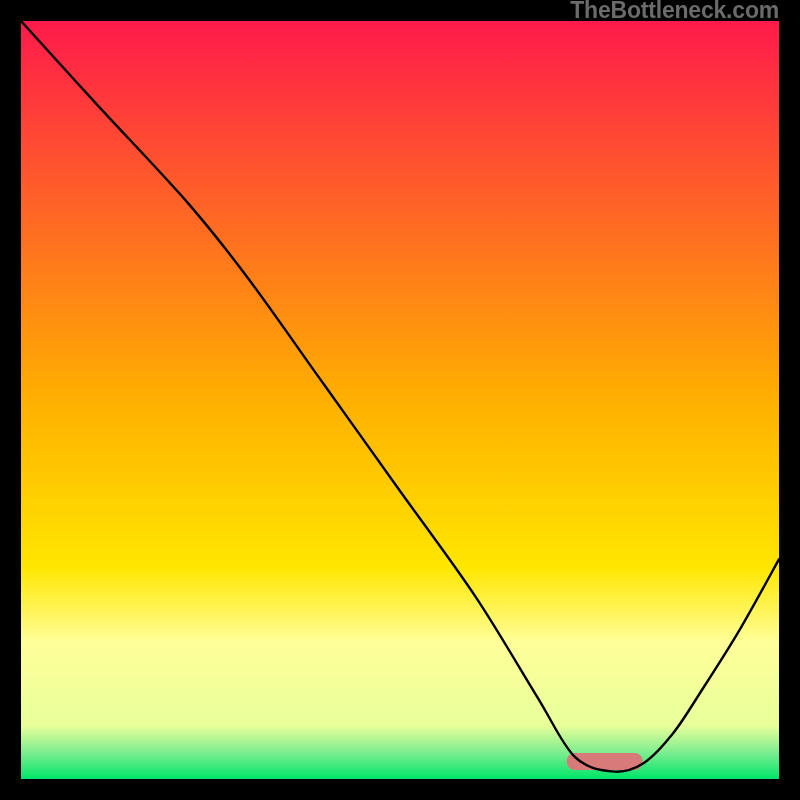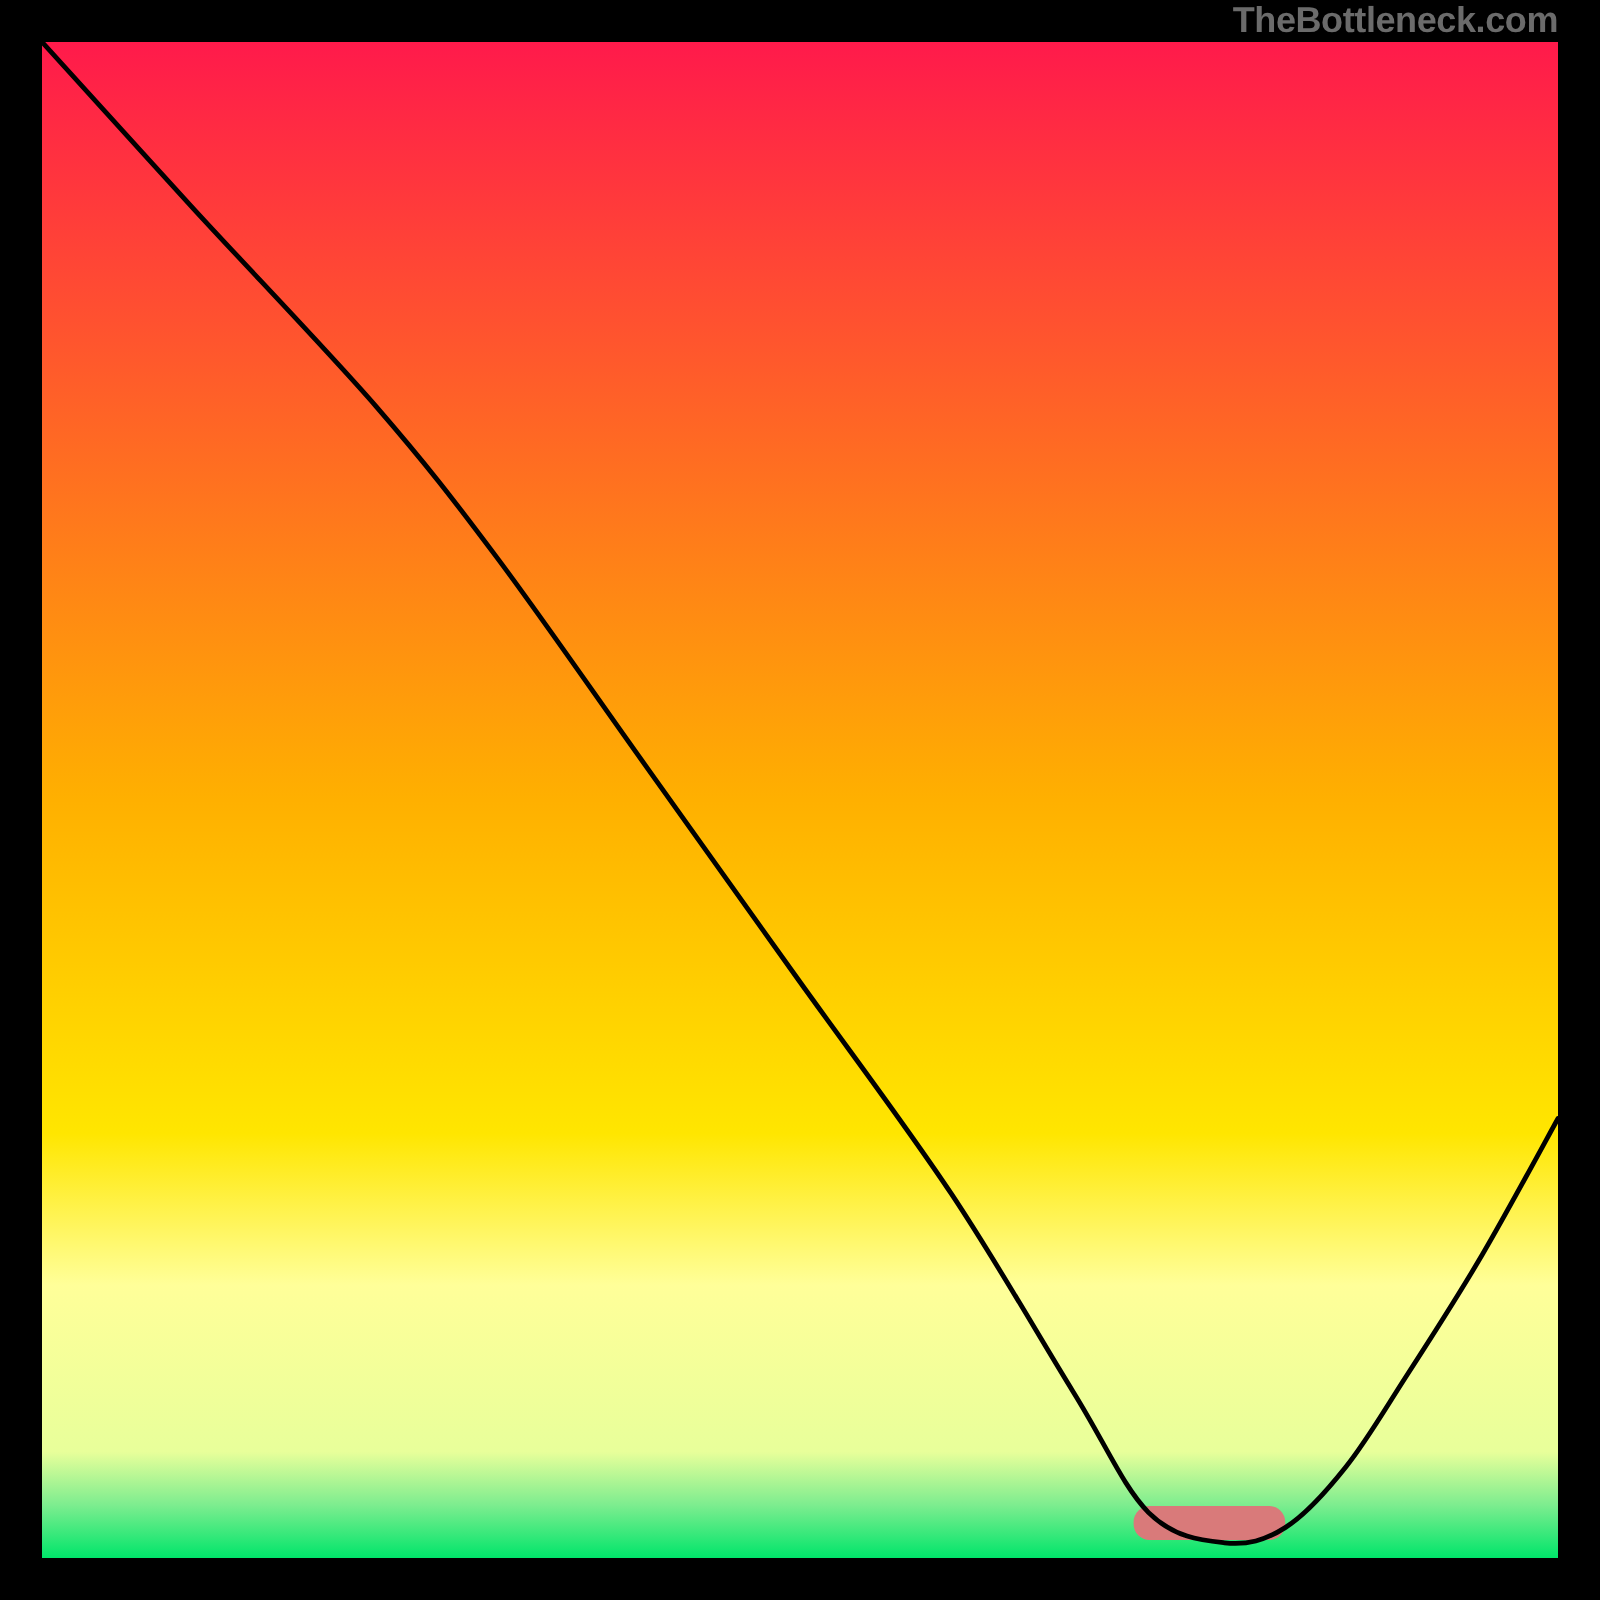--- a/index.html
+++ b/index.html
@@ -23,21 +23,21 @@
     top: 21px;
     width: 758px;
     height: 758px;
   }
   .watermark {
     position: absolute;
     right: 21px;
     top: 0;
     height: 21px;
     font-family: Arial, Helvetica, sans-serif;
-    font-size: 18px;
+    font-size: 23px;
     font-weight: 600;
     color: #6b6b6b;
     letter-spacing: -0.2px;
     line-height: 21px;
   }
   svg {
     display: block;
   }
 </style>
 </head>

